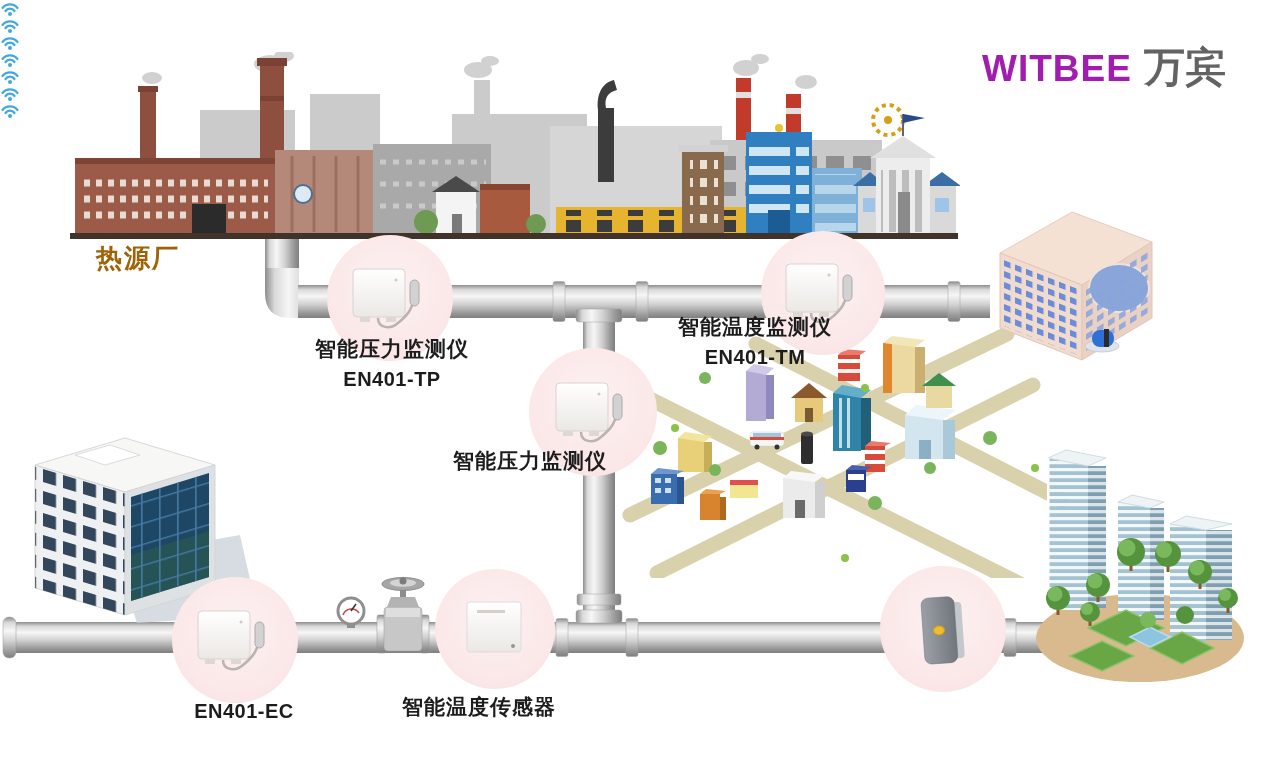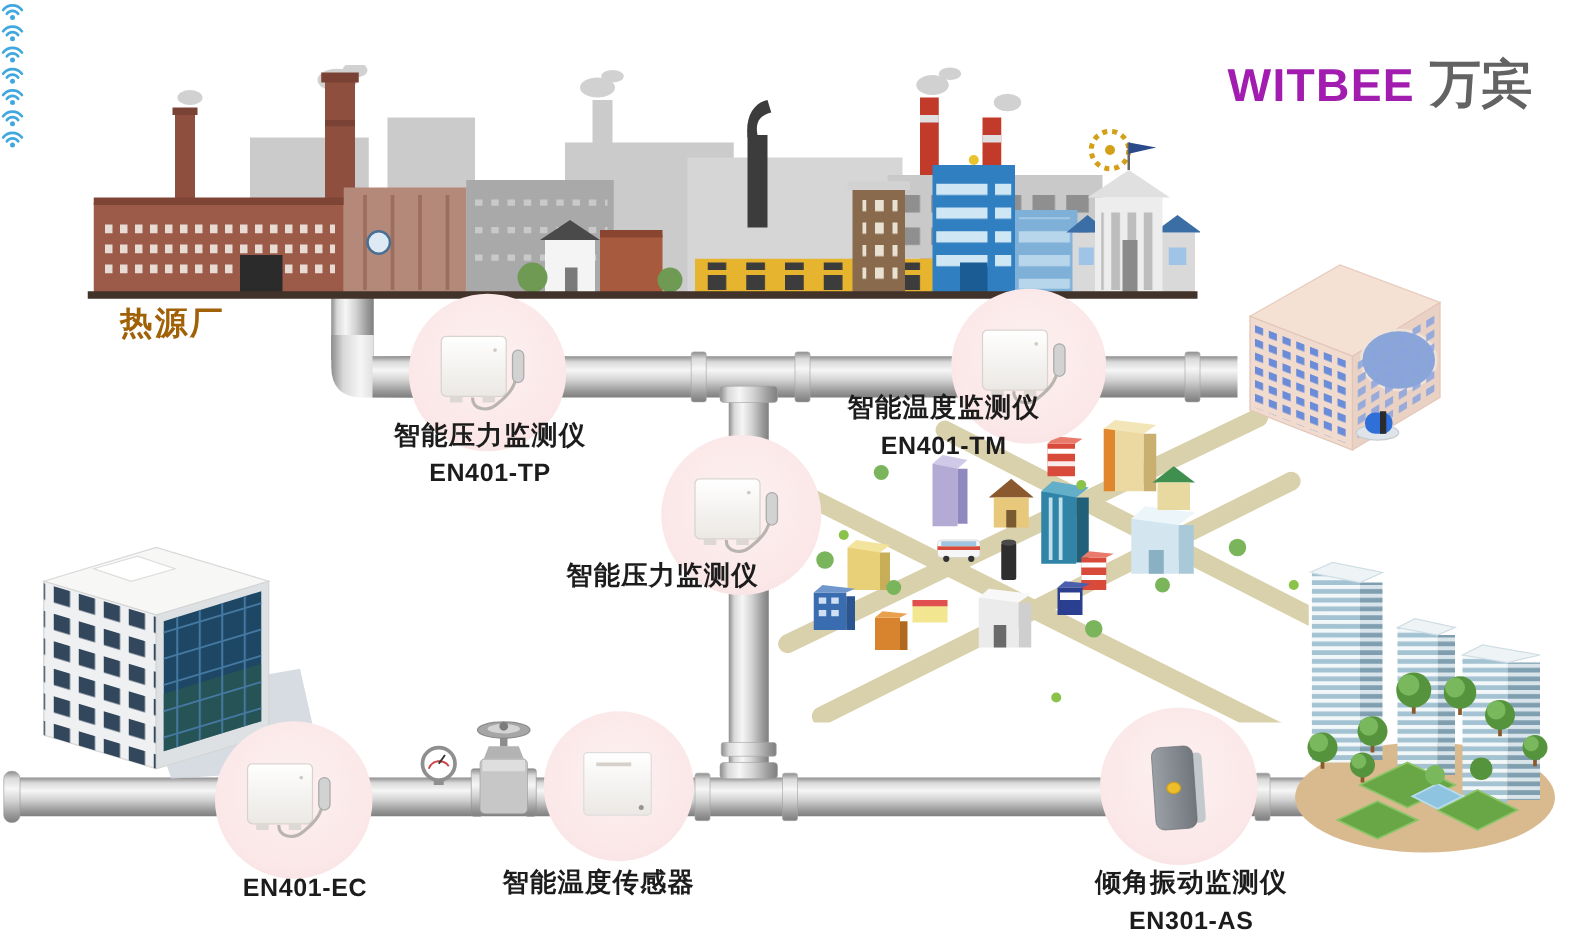--- a/index.html
+++ b/index.html
@@ -535,24 +535,20 @@
   </div>
   <div class="sensor-label" style="left:418px;top:448px">
     <div class="n">智能压力监测仪</div>
   </div>
   <div class="sensor-label" style="left:132px;top:694px">
     <div class="m">EN401-EC</div>
   </div>
   <div class="sensor-label" style="left:367px;top:694px">
     <div class="n">智能温度传感器</div>
   </div>
-  <div class="sensor-label" style="left:841px;top:694px">
-    <div class="n">倾角振动监测仪</div>
-    <div class="m">EN301-AS</div>
-  </div>
 
   <div class="heat-label">热源厂</div>
 
   <div class="logo">
     <span class="b">WITBEE</span><span class="c">万宾</span>
   </div>
 
 </div>
 
 </body></html>

